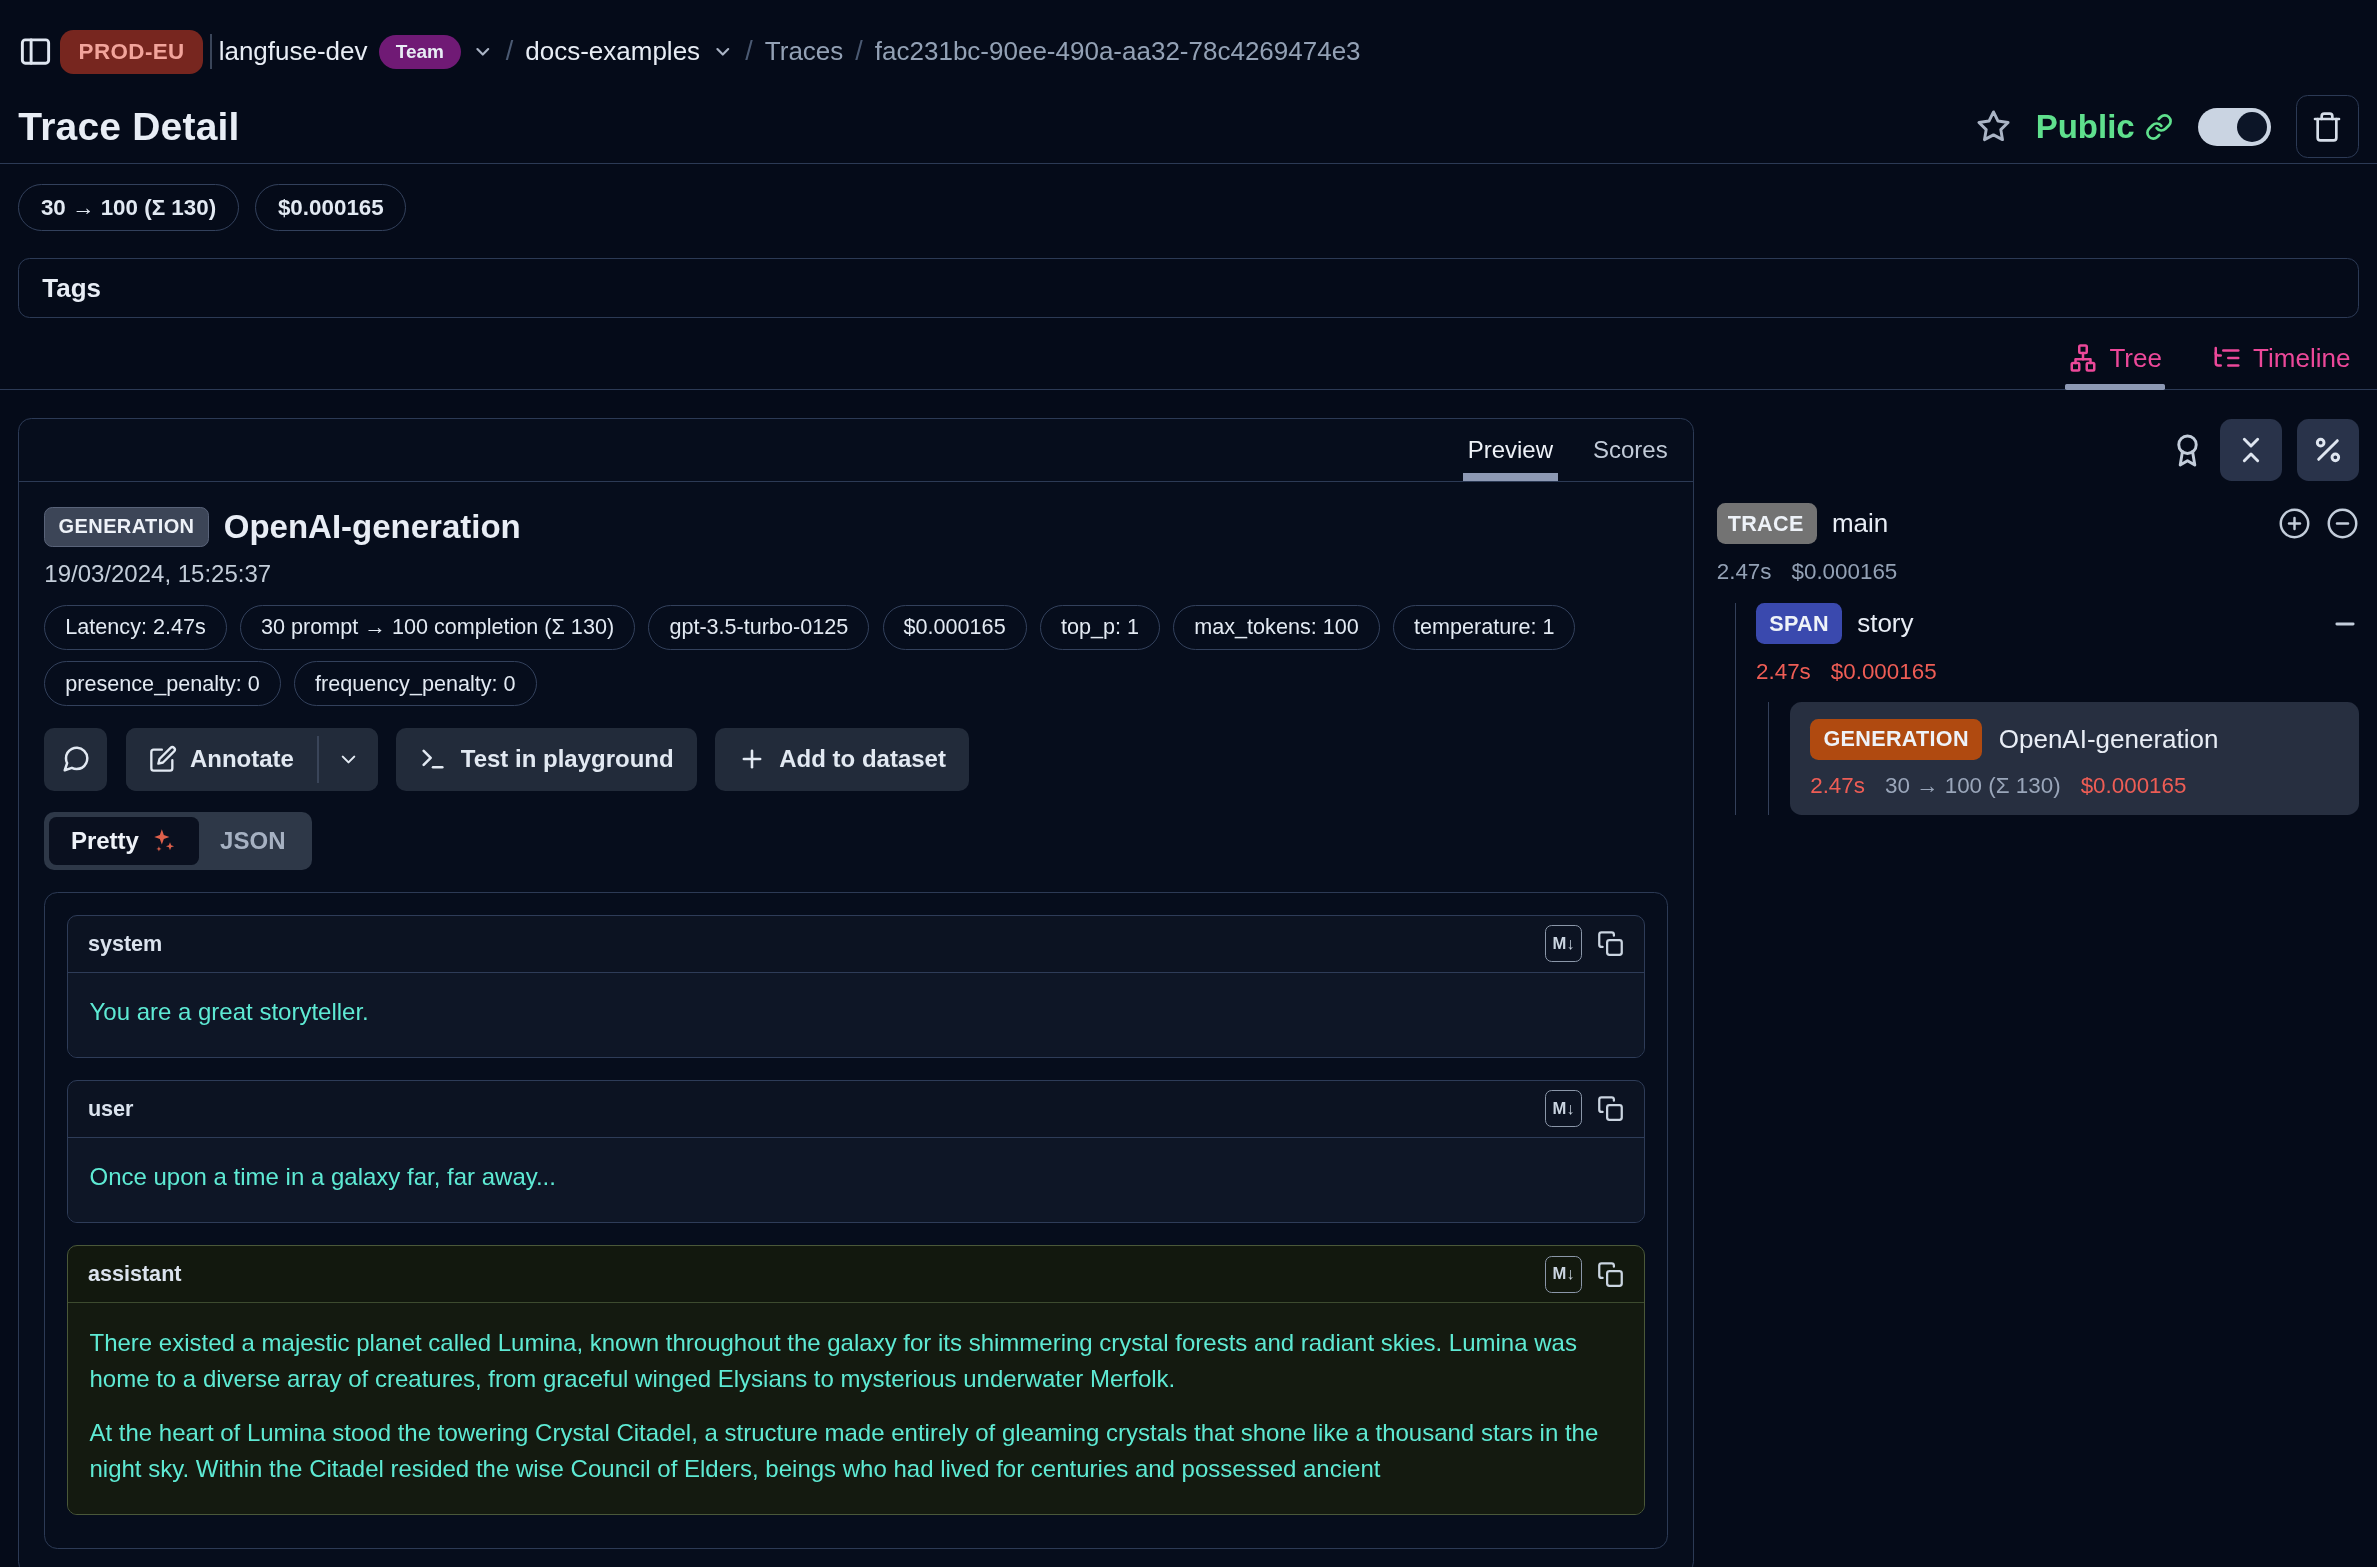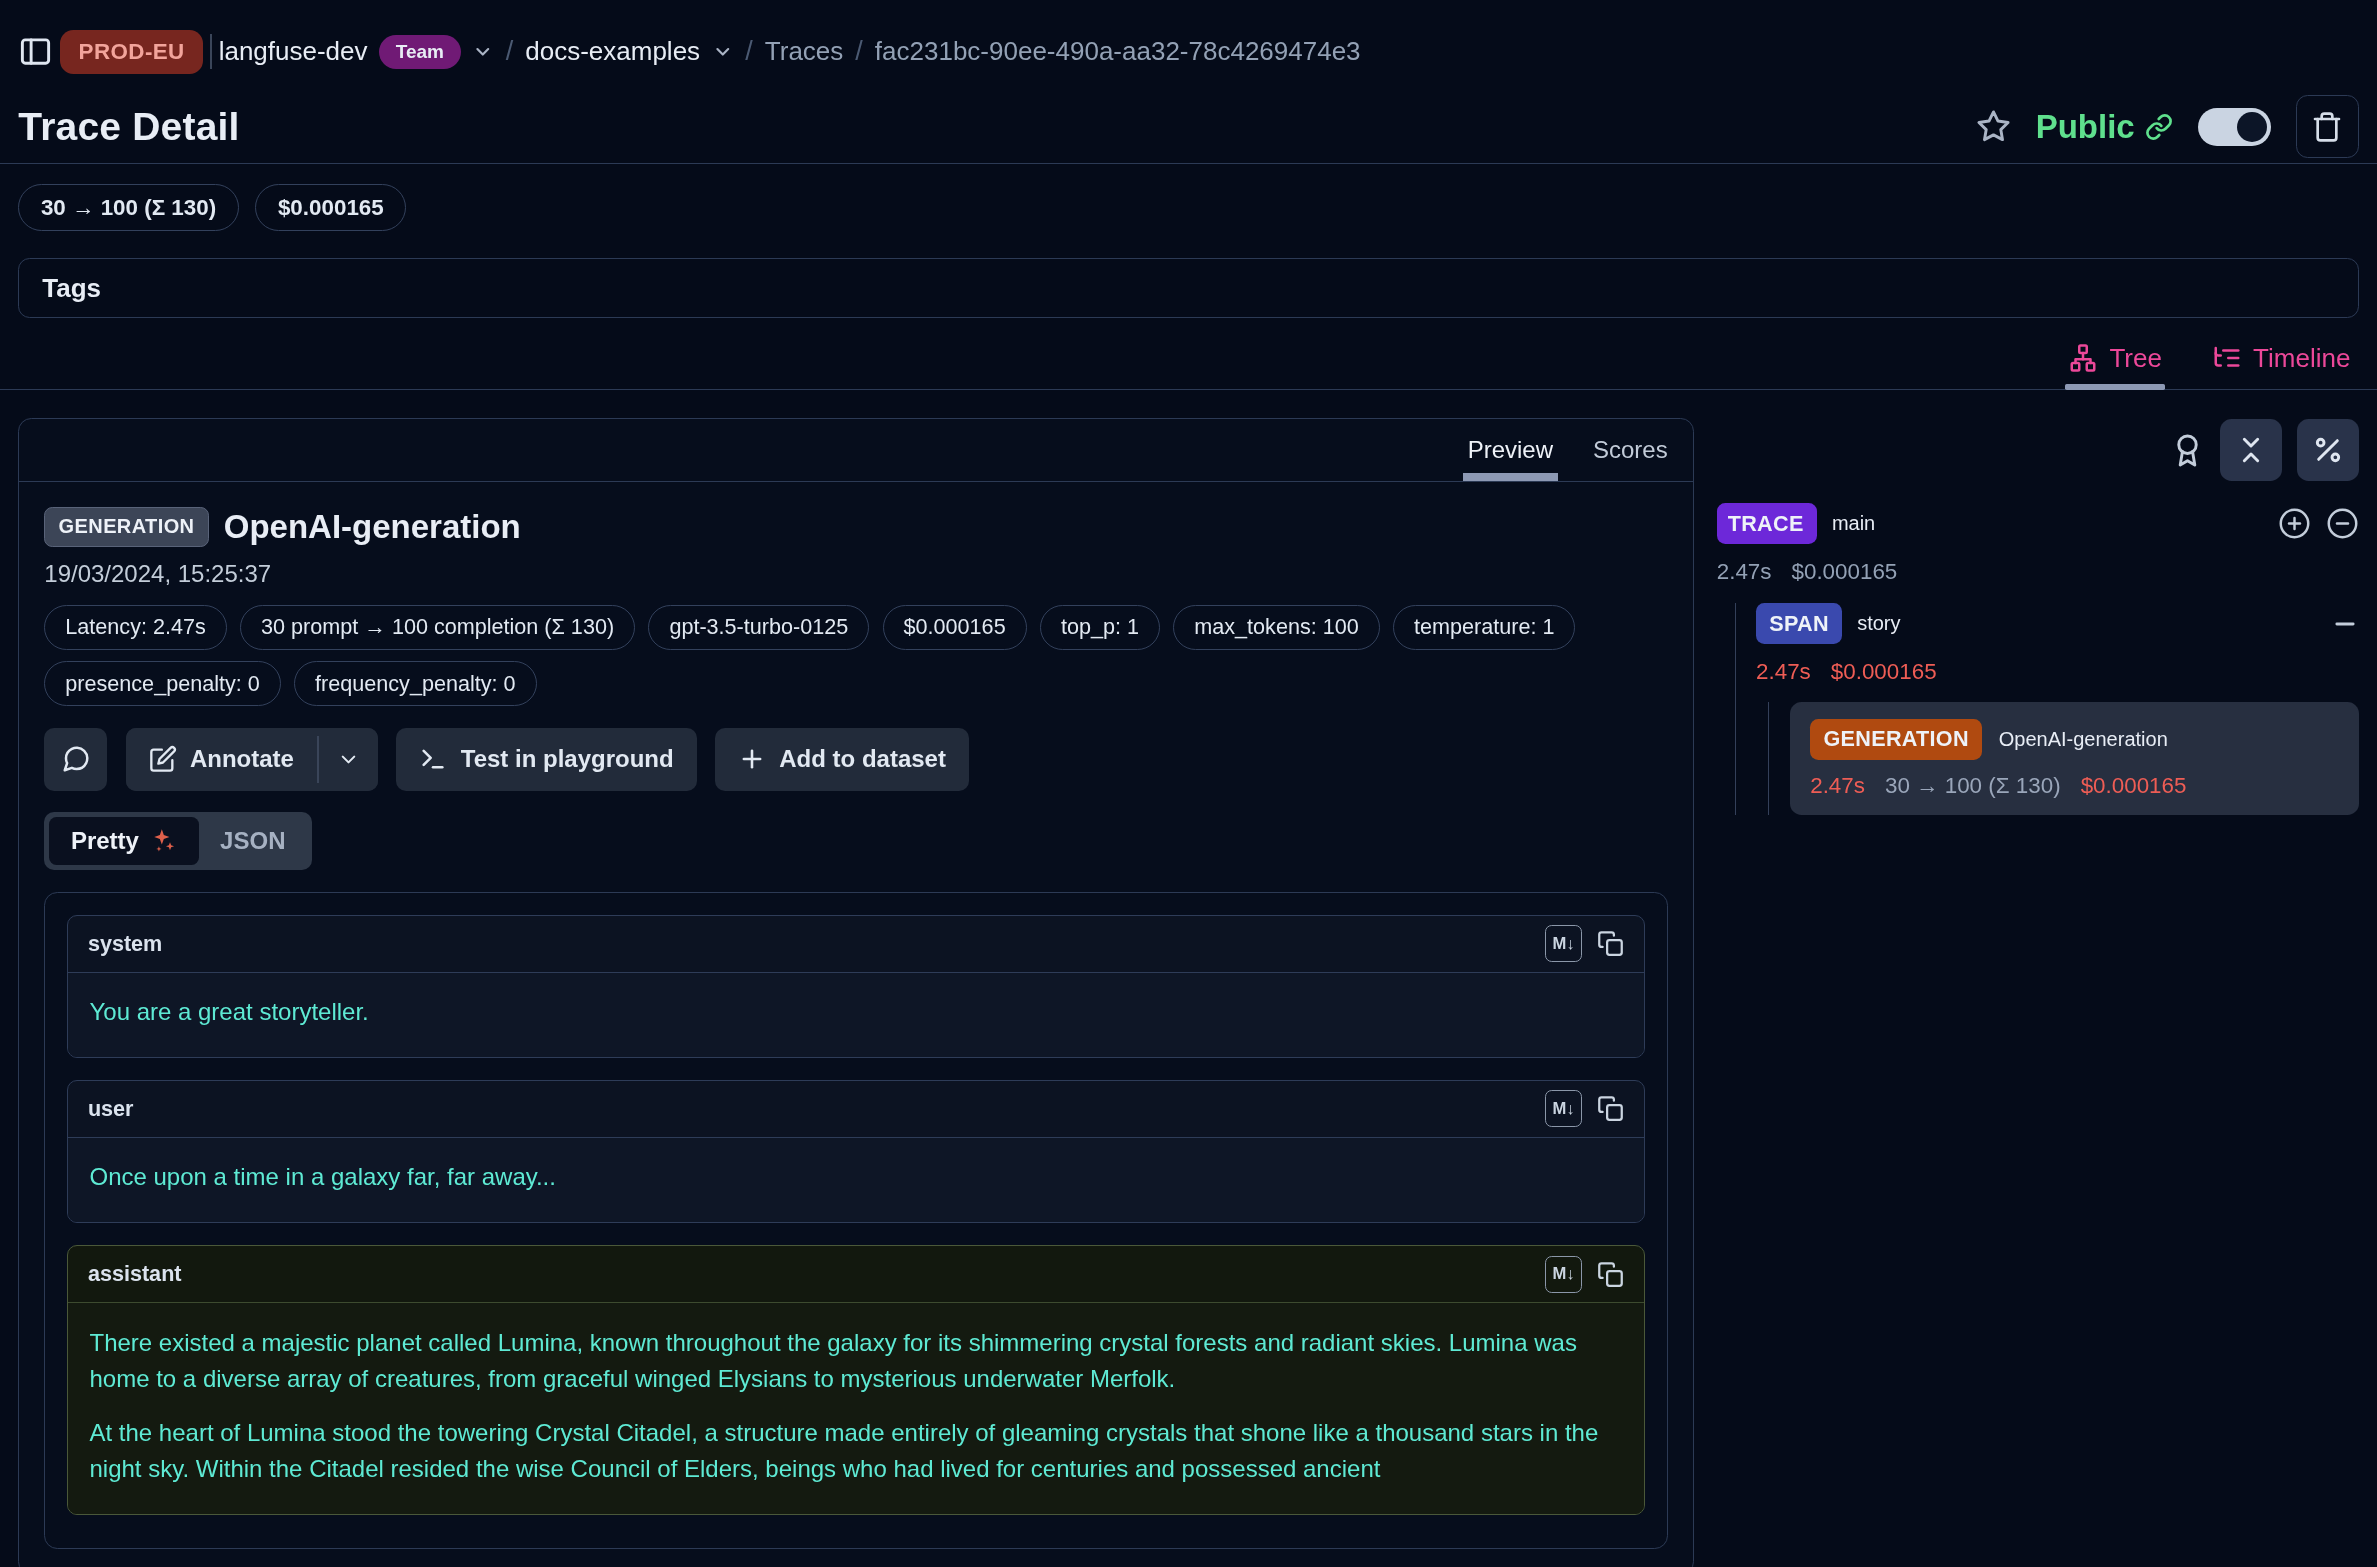--- a/index.html
+++ b/index.html
@@ -103,24 +103,24 @@
 
   
   .tree-panel { width:642px; flex:none; padding-top:1.7px; }
   .tree-icons { display:flex; justify-content:flex-end; align-items:center; gap:15px; }
   .tree-icon-btn { width:62px; height:62px; border:none; border-radius:11.6px; background:#29334a; color:#dfe6f0; display:flex; align-items:center; justify-content:center; cursor:pointer; }
   .tree-icon-plain { background:none; border:none; color:#c3cdda; cursor:pointer; display:flex; }
 
   .trace-row { display:flex; align-items:center; margin-top:21.6px; }
   .trace-left { display:flex; align-items:center; gap:15px; flex:1; }
   .node-badge { font-size:21.6px; font-weight:700; padding:7.5px 13.3px; border-radius:8.3px; color:#eef2f8; letter-spacing:0.3px; }
-  .badge-trace { background:#6d28d9;padding-left:11px; }
+  .badge-trace { background:#737373;padding-left:11px; }
   .badge-span { background:#3a49ae; }
   .badge-gen { background:#b04a10; }
-  .node-name { font-size:20px; font-weight:500; color:#e8edf5; }
+  .node-name { font-size:26px; font-weight:500; color:#e8edf5; }
   .zoom-ctrls { display:flex; gap:15px; color:#cdd6e2; }
   .metrics { display:flex; gap:20px; font-size:22.4px; margin-top:15px; color:#93a1b5; }
   .metrics.red span { color:#ee5d55; }
   .m-red { color:#ee5d55; }
   .m-gray { color:#9aa6ba; }
 
   .tree-children { margin-left:18.3px; border-left:1.7px solid #34405a; padding-left:20px; margin-top:18.3px; }
   .span-row { display:flex; align-items:center; justify-content:space-between; }
   .span-left { display:flex; align-items:center; gap:15px; }
   .collapse-minus { background:none; border:none; color:#c3cdda; cursor:pointer; display:flex; }

